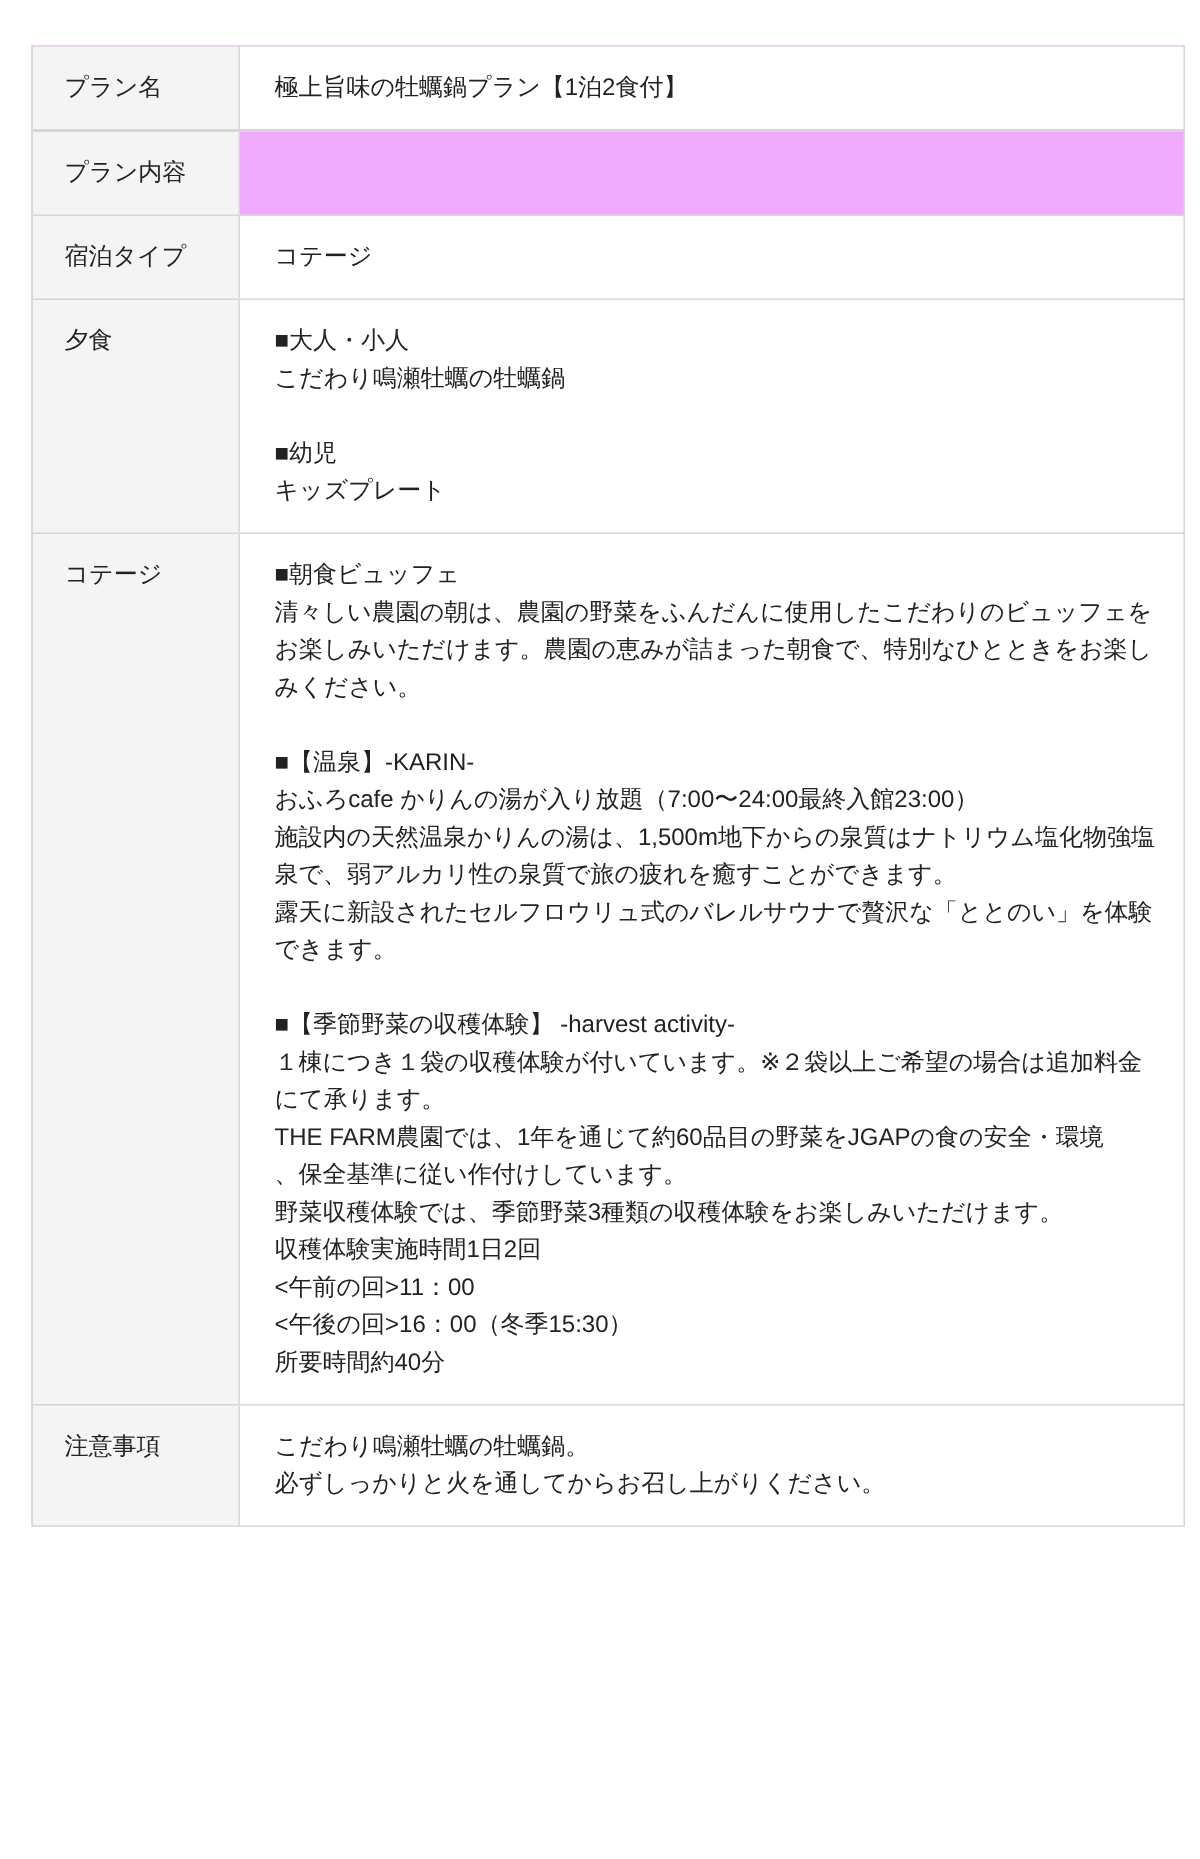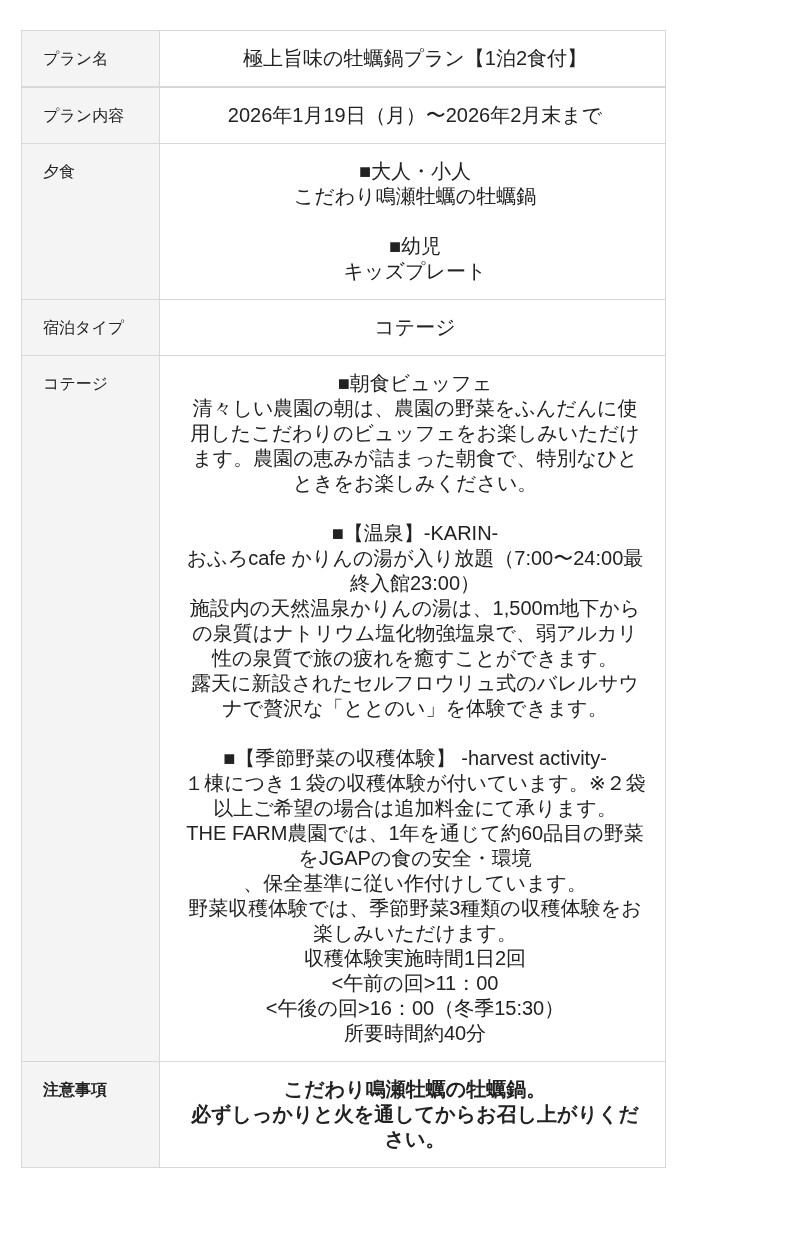--- a/index.html
+++ b/index.html
@@ -9,80 +9,78 @@
     background: #ffffff;
     font-family: "Liberation Sans", "DejaVu Sans", sans-serif;
     color: #222222;
     position: relative;
   }
   .plan-table {
     box-sizing: border-box;
     position: absolute;
     left: 21px;
     top: 30px;
-    width: 645px;
+    width: 769px;
     border: 1px solid #d8d8d8;
     background: #f0abfc;
   }
   .plan-row {
     display: grid;
     grid-template-columns: 138px 1fr;
     border-bottom: 1px solid #d8d8d8;
   }
-  .plan-row:last-child { border-bottom: none; font-weight: bold; }
+  .plan-row:last-child { border-bottom: none; }
   .cell-label {
     box-sizing: border-box;
     background: #f4f4f4;
     border-right: 1px solid #d8d8d8;
     padding: 15px 8px 15px 21px;
     font-size: 16px;
     line-height: 25px;
     white-space: pre-line;
   }
   .cell-content {
     box-sizing: border-box;
     background: #ffffff;
     padding: 15px 18px 15px 23px;
-    font-size: 20px;
+    font-size: 16px;
     line-height: 25px;
     white-space: pre-line;
     overflow-wrap: break-word;
-    text-align: center;
   }
 </style>
 </head>
 <body>
 
 <div class="plan-table">
 
   <div class="plan-row">
     <div class="cell-label">プラン名</div>
     <div class="cell-content">極上旨味の牡蠣鍋プラン【1泊2食付】</div>
   </div>
 
   <div class="plan-row">
   </div>
 
   <div class="plan-row">
     <div class="cell-label">プラン内容</div>
-    <div class="cell-content">2026年1月19日（月）〜2026年2月末まで</div>
+  </div>
+
+  <div class="plan-row">
+    <div class="cell-label">宿泊タイプ</div>
+    <div class="cell-content">コテージ</div>
   </div>
 
   <div class="plan-row">
     <div class="cell-label">夕食</div>
     <div class="cell-content">■大人・小人
 こだわり鳴瀬牡蠣の牡蠣鍋
 
 ■幼児
 キッズプレート</div>
-  </div>
-
-  <div class="plan-row">
-    <div class="cell-label">宿泊タイプ</div>
-    <div class="cell-content">コテージ</div>
   </div>
 
   <div class="plan-row">
     <div class="cell-label">コテージ</div>
     <div class="cell-content">■朝食ビュッフェ
 清々しい農園の朝は、農園の野菜をふんだんに使用したこだわりのビュッフェをお楽しみいただけます。農園の恵みが詰まった朝食で、特別なひとときをお楽しみください。
 
 ■【温泉】-KARIN-
 おふろcafe かりんの湯が入り放題（7:00〜24:00最終入館23:00）
 施設内の天然温泉かりんの湯は、1,500m地下からの泉質はナトリウム塩化物強塩泉で、弱アルカリ性の泉質で旅の疲れを癒すことができます。

